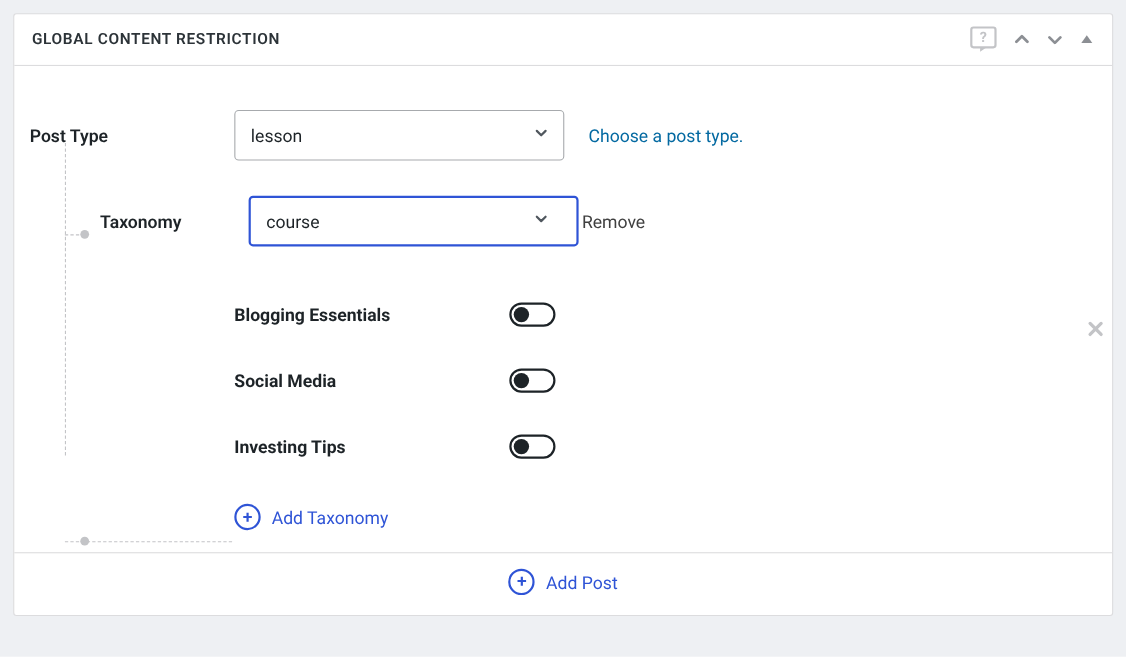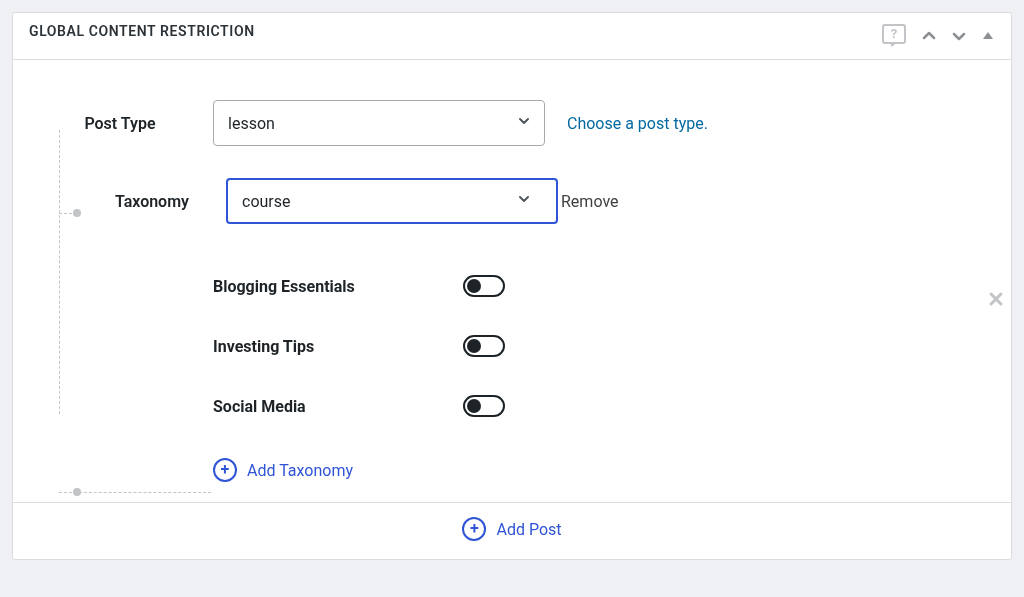--- a/index.html
+++ b/index.html
@@ -10,20 +10,21 @@
       font-size: 15px;
       color: #1d2327;
     }
     .panel {
       background: #fff;
       border: 1px solid #dcdcde;
       border-radius: 3px;
     }
     .panel-header {
       display: flex;
+      align-items: center;
       padding: 10px 16px;
       border-bottom: 1px solid #dcdcde;
     }
     .panel-title {
       font-size: 14px;
       font-weight: 600;
       letter-spacing: 0.6px;
       color: #2c3338;
       flex: 1;
     }
@@ -50,26 +51,26 @@
     .row {
       display: flex;
       align-items: center;
       margin-bottom: 32px;
     }
     .row-label {
       width: 190px;
       font-weight: 600;
       font-size: 16px;
       color: #1d2327;
-      text-align: center;
+      text-align: left;
     }
     .row-label.indent-1 { padding-left: 68px; }
     .select-wrap {
       position: relative;
-      width: 332px;
+      width: 300px;
     }
     .select-wrap.focused .select-box {
       border: 2px solid #2f54d6;
       margin-left: 13px;
     }
     .select-box {
       width: 100%;
       height: 46px;
       border: 1px solid #a7aaad;
       border-radius: 4px;
@@ -278,27 +279,27 @@
       </div>
 
       <div class="tax-items">
         <div class="tax-item">
           <div class="tax-item-label">Blogging Essentials</div>
           <div class="toggle">
             <div class="toggle-knob"></div>
           </div>
         </div>
         <div class="tax-item">
-          <div class="tax-item-label">Investing Tips</div>
+          <div class="tax-item-label">Social Media</div>
           <div class="toggle">
             <div class="toggle-knob"></div>
           </div>
         </div>
         <div class="tax-item">
-          <div class="tax-item-label">Social Media</div>
+          <div class="tax-item-label">Investing Tips</div>
           <div class="toggle">
             <div class="toggle-knob"></div>
           </div>
         </div>
       </div>
 
       <div class="add-taxonomy-row">
         <div class="add-btn">
           <span class="plus-circle">+</span>
           <span>Add Taxonomy</span>

